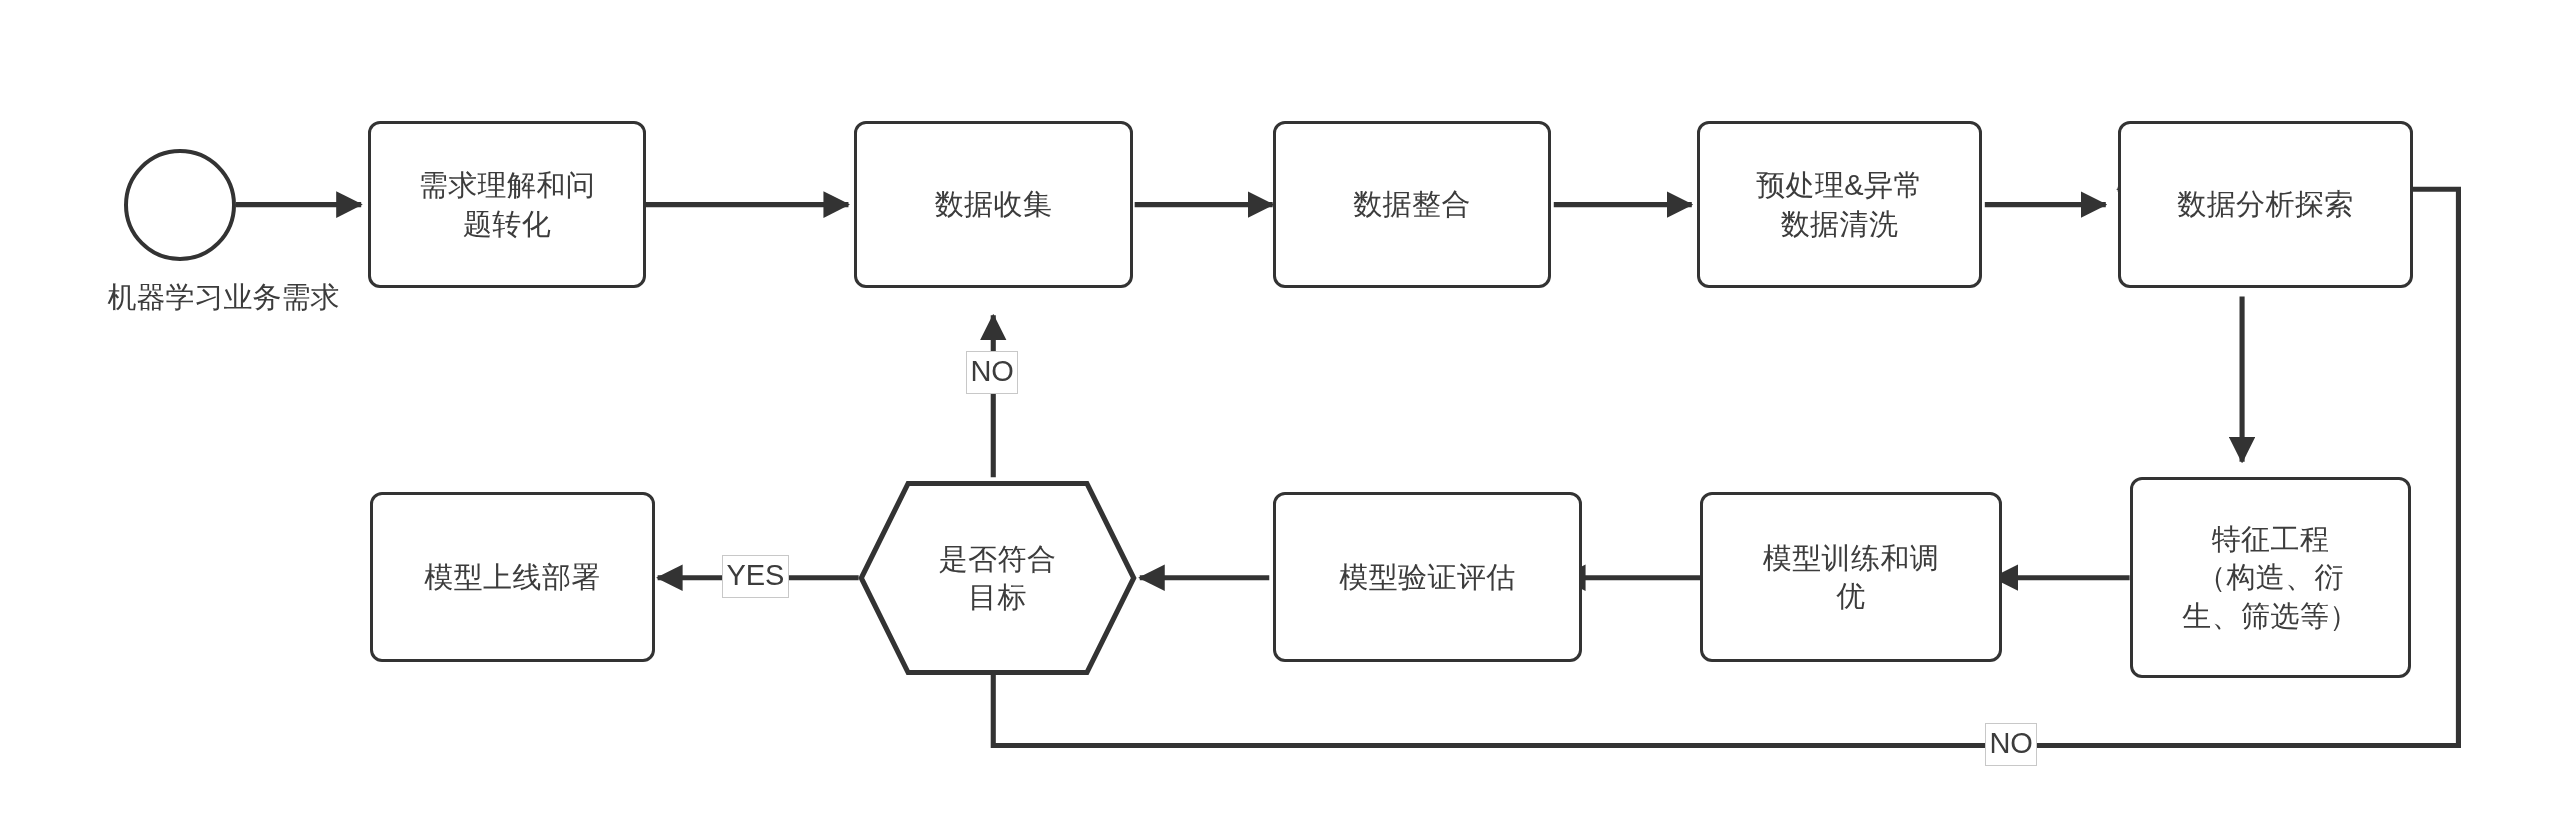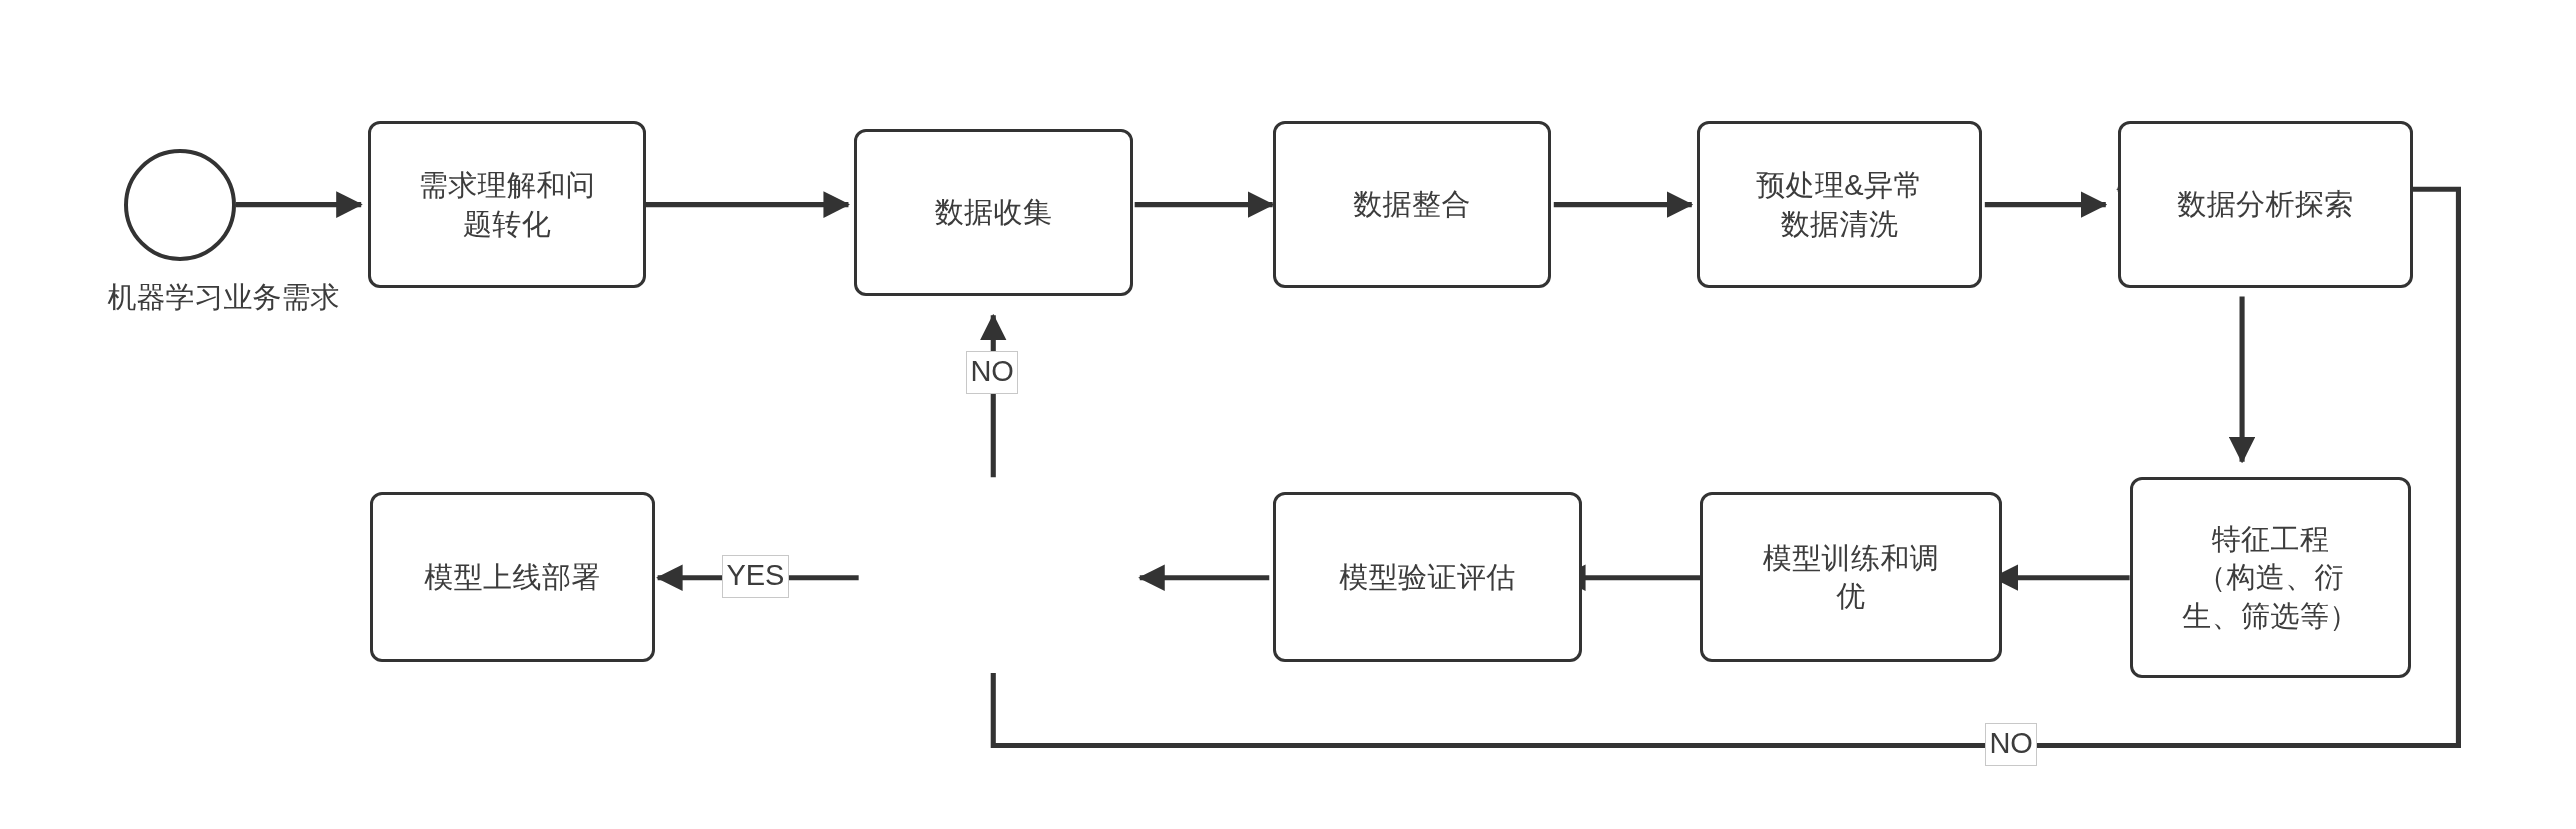--- a/index.html
+++ b/index.html
@@ -131,40 +131,47 @@
       <path d="M 1166 790 L 1166 875 L 2886 875 L 2886 222 L 2486 222" marker-end="url(#ah)"></path>
     </g>
   </svg>
 
   <div class="node startnode" style="left:124px; top:149px; width:112px; height:112px;"></div>
   <div class="start-caption" style="left:20.4px; top:278px; width:319px;">机器学习业务需求</div>
 
   <div class="node proc" style="left:368px; top:121px; width:278px; height:167px;">需求理解和问
 题转化</div>
 
-  <div class="node proc" style="left:854px; top:121px; width:279px; height:167px;margin-top:8px;">数据收集</div>
+  <div class="node proc" style="left:854px; top:121px; width:279px; height:167px;">数据收集</div>
 
   <div class="node proc" style="left:1273px; top:121px; width:278px; height:167px;">数据整合</div>
 
   <div class="node proc" style="left:1697px; top:121px; width:285px; height:167px;">预处理&amp;异常
 数据清洗</div>
 
   <div class="node proc" style="left:2118px; top:121px; width:295px; height:167px;">数据分析探索</div>
 
   <div class="node proc" style="left:370px; top:492px; width:285px; height:170px;">模型上线部署</div>
 
   <div class="node proc" style="left:1273px; top:492px; width:309px; height:170px;">模型验证评估</div>
 
   <div class="node proc" style="left:1700px; top:492px; width:302px; height:170px;">模型训练和调
 优</div>
 
   <div class="node proc" style="left:2130px; top:477px; width:281px; height:201px;">特征工程
 （构造、衍
 生、筛选等）</div>
 
+  <div class="hexwrap" style="left:857px; top:479px; width:281px; height:198px;">
+    <svg width="281" height="198" viewBox="0 0 330 232" xmlns="http://www.w3.org/2000/svg">
+      <polygon points="60,5 270,5 325,116 270,227 60,227 5,116" fill="#ffffff" stroke="#333333" stroke-width="6" stroke-linejoin="miter"></polygon>
+    </svg>
+    <div class="hex-label">是否符合
+目标</div>
+  </div>
 
   <div class="edge-label" style="left:966px; top:351px;">NO</div>
 
   <div class="edge-label" style="left:722px; top:555px;">YES</div>
 
   <div class="edge-label" style="left:1985px; top:723px;">NO</div>
 
 </div>
 
 

